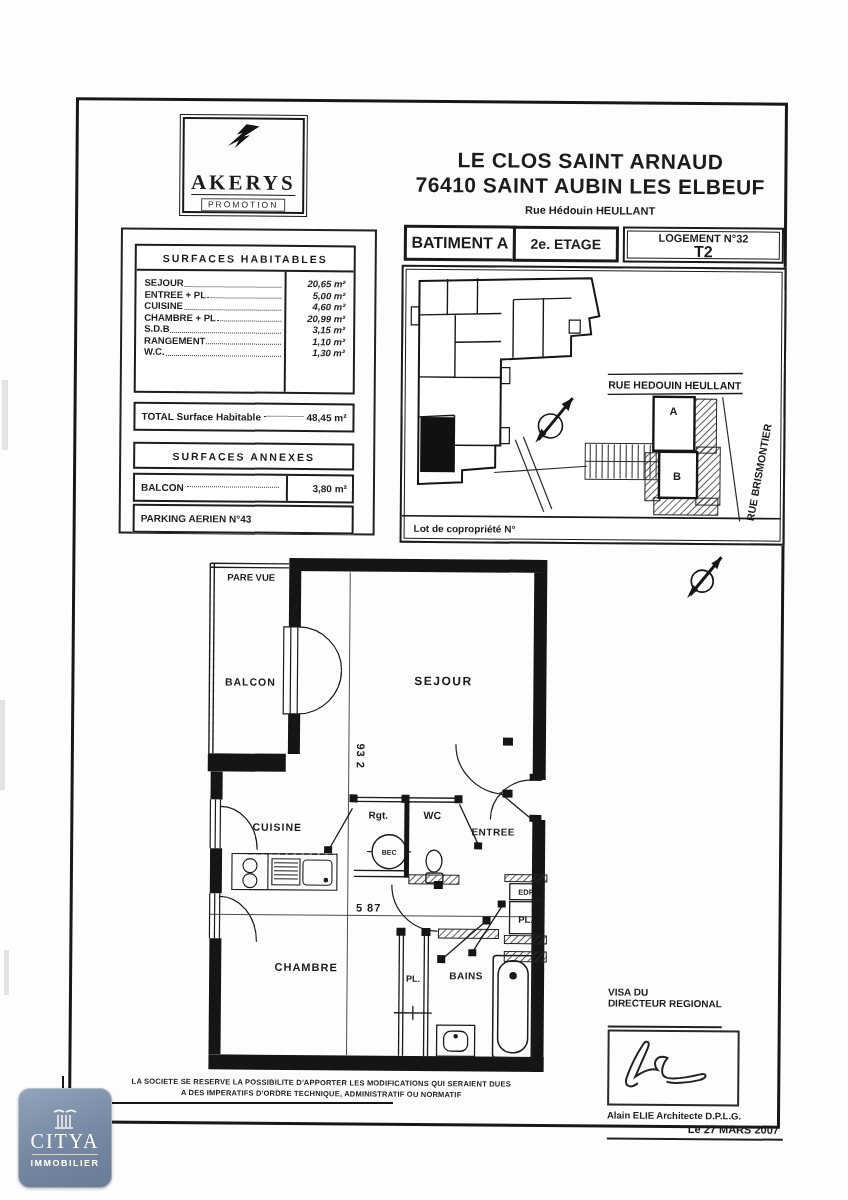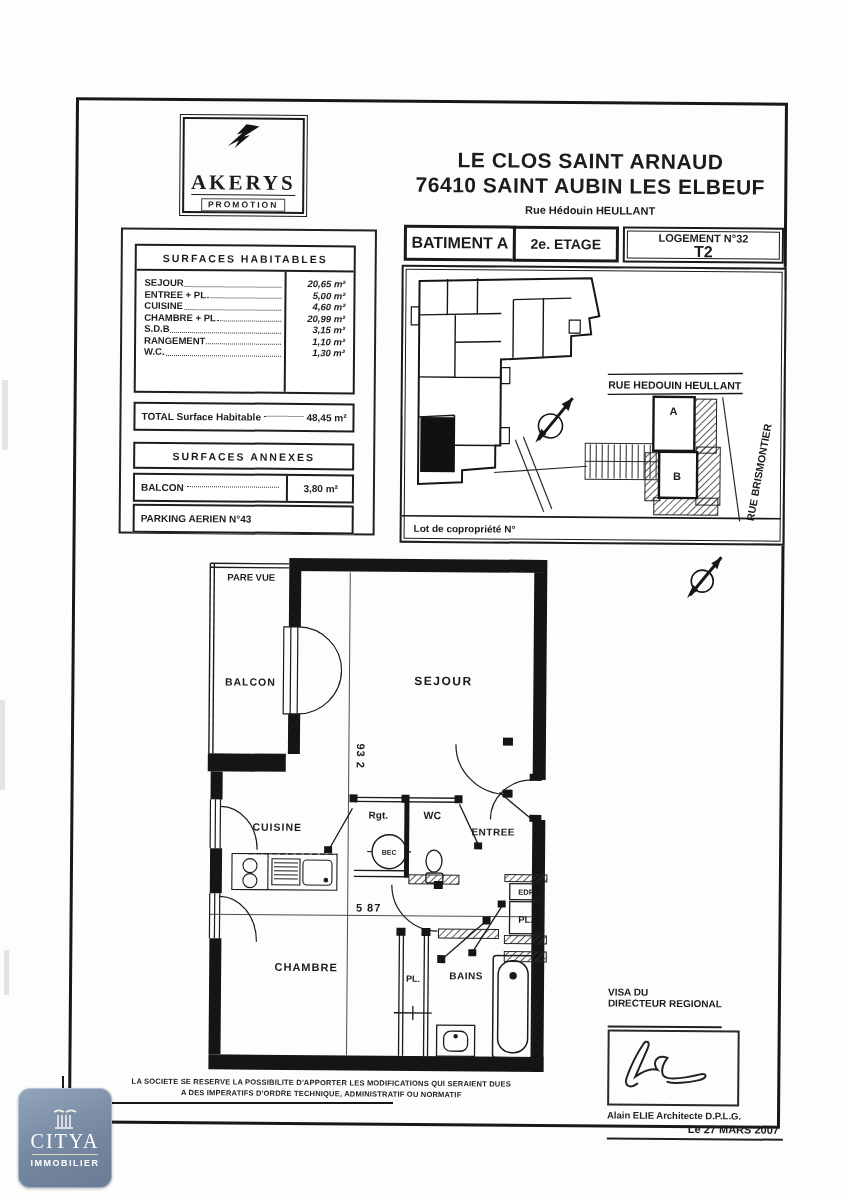--- a/index.html
+++ b/index.html
@@ -9,21 +9,21 @@
   
   #page{position:absolute;left:76px;top:100px;width:706px;height:1020px;
         border:3px solid #181818;transform:rotate(0.45deg);transform-origin:50% 0;}
   
   .akerys{left:104px;top:16px;width:122px;height:96px;border:2px solid #1a1a1a;
           outline:1px solid #1a1a1a;outline-offset:2px;display:flex;flex-direction:column;
           align-items:center;justify-content:flex-start;padding-top:4px;box-sizing:border-box;}
   .akerys-name{font-family:"Liberation Serif",serif;font-size:21px;font-weight:700;
                letter-spacing:3px;line-height:20px;margin-top:24px;}
   .akerys-rule{width:104px;height:2px;background:#1a1a1a;margin:2px 0 3px;}
-  .akerys-promo{font-size:8.5px;font-weight:700;letter-spacing:2px;border:1px solid #444;
+  .akerys-promo{font-size:8.5px;font-weight:400;letter-spacing:2px;border:1px solid #444;
                 padding:0 6px;line-height:11px;}
   
   .title-wrap{left:318px;top:44px;width:388px;text-align:center;}
   .title-l1,.title-l2{font-size:21px;font-weight:700;letter-spacing:.5px;line-height:25px;}
   .street{font-size:11px;font-weight:700;margin-top:6px;}
   
   .hdr-row{left:326px;top:122px;width:380px;height:36px;display:flex;}
   .hdr-cell{border:3px solid #1a1a1a;box-sizing:border-box;display:flex;align-items:center;
             justify-content:center;font-weight:700;background:#fff;}
   .hc-bat{width:112px;font-size:16px;}
@@ -152,21 +152,21 @@
           <span>48,45 m²</span>
         </div>
       </div>
       <div class="tbl" style="top:212px;">
         <div class="tbl-title" style="border-bottom:none;">SURFACES ANNEXES</div>
       </div>
       <div class="tbl" style="top:243px;">
         <div class="flexrow" style="position:relative;padding-right:70px;">
           <span>BALCON</span>
           <span class="dots"></span>
-          <span style="position:absolute;right:0;top:0;bottom:0;width:66px;border-left:2px solid #1d1d1d;display:flex;align-items:center;justify-content:flex-end;padding-right:14px;box-sizing:border-box;">3,80 m²</span>
+          <span style="position:absolute;right:0;top:0;bottom:0;width:66px;border-left:2px solid #1d1d1d;display:flex;align-items:center;justify-content:flex-end;padding-right:5px;box-sizing:border-box;">3,80 m²</span>
         </div>
       </div>
       <div class="tbl" style="top:274px;">
         <div class="flexrow">PARKING AERIEN N°43</div>
       </div>
     </div>
 
     <div class="abs siteplan">
       <svg width="379" height="272" viewBox="0 0 379 272">
         <defs>

